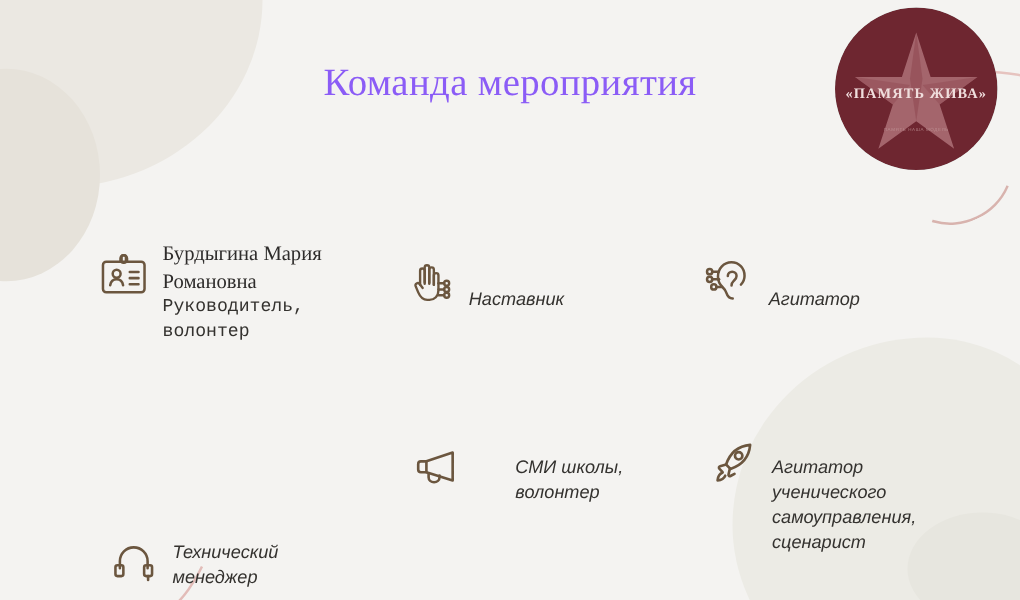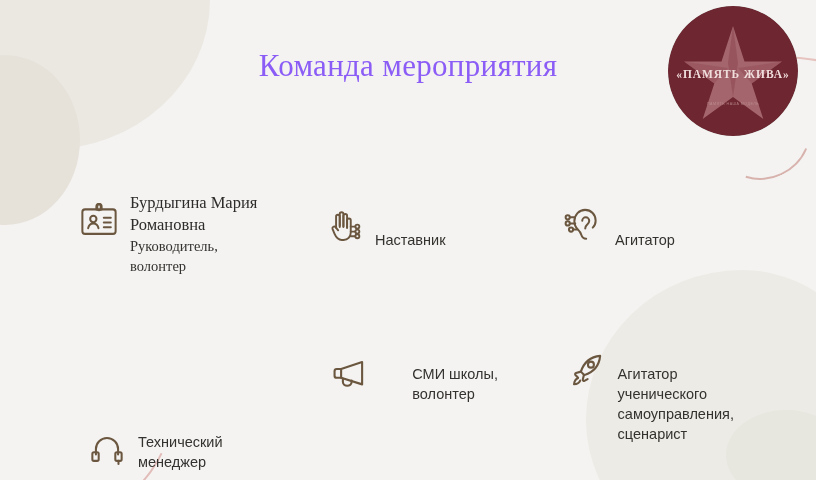--- a/index.html
+++ b/index.html
@@ -114,32 +114,33 @@
   .icon-wrap svg{display:block;}
   .labels{padding-top:1px;}
   .name{
     font-family:"Liberation Serif", serif;
     font-size:16.5px;
     color:#2e2c2b;
     line-height:1.32;
     white-space:pre-line;
   }
   .role{
-    font-family:Liberation Serif, serif;
+    font-family:Liberation Mono, monospace;
     font-size:14.5px;
     color:#34322f;
     line-height:1.38;
     white-space:pre-line;
   }
   .role-only{
     font-family:"Liberation Sans", sans-serif;
     font-size:14.5px;
     color:#34322f;
     line-height:1.38;
     white-space:pre-line;
+    font-style:italic;
   }
   
   .cell-mentor .icon-wrap{margin-top:12px;}
   .cell-mentor .labels{padding-top:38px;}
   .cell-curator .icon-wrap{margin-top:8px;}
   .cell-curator .labels{padding-top:38px;}
   .cell-tech .icon-wrap{margin-top:16px;}
   .cell-tech .labels{padding-top:22px;}
   .cell-smi .icon-wrap{margin-top:8px;}
   .cell-smi .labels{padding-top:22px;}

